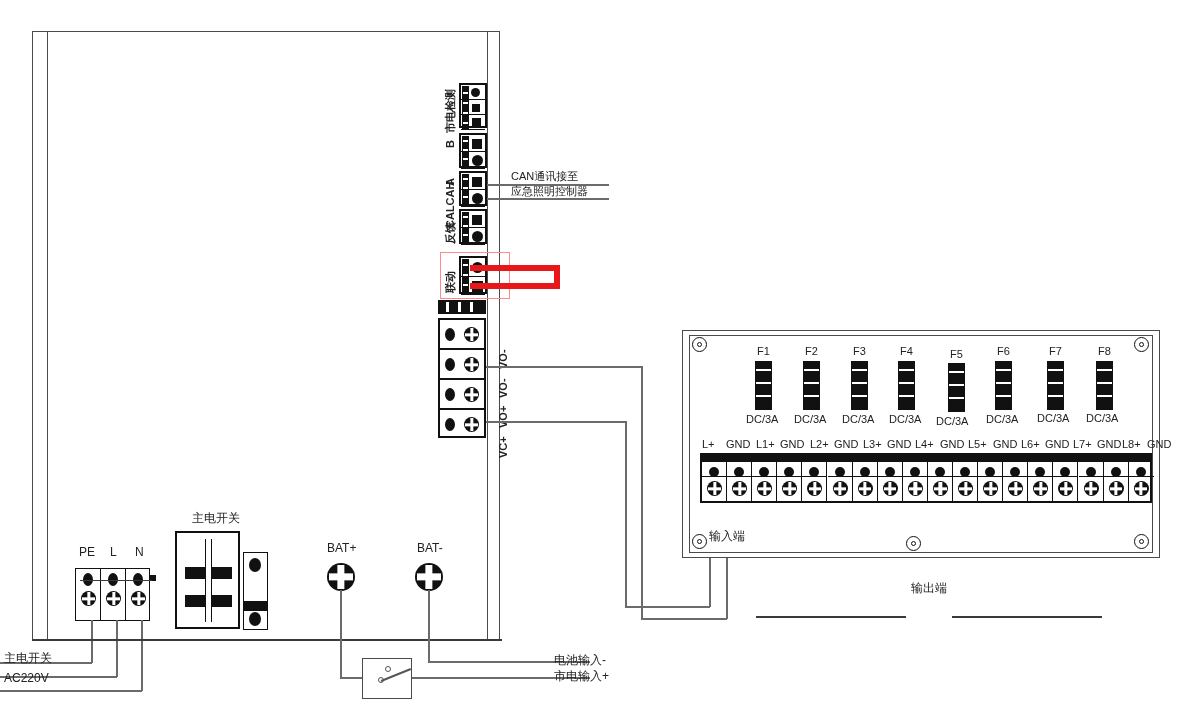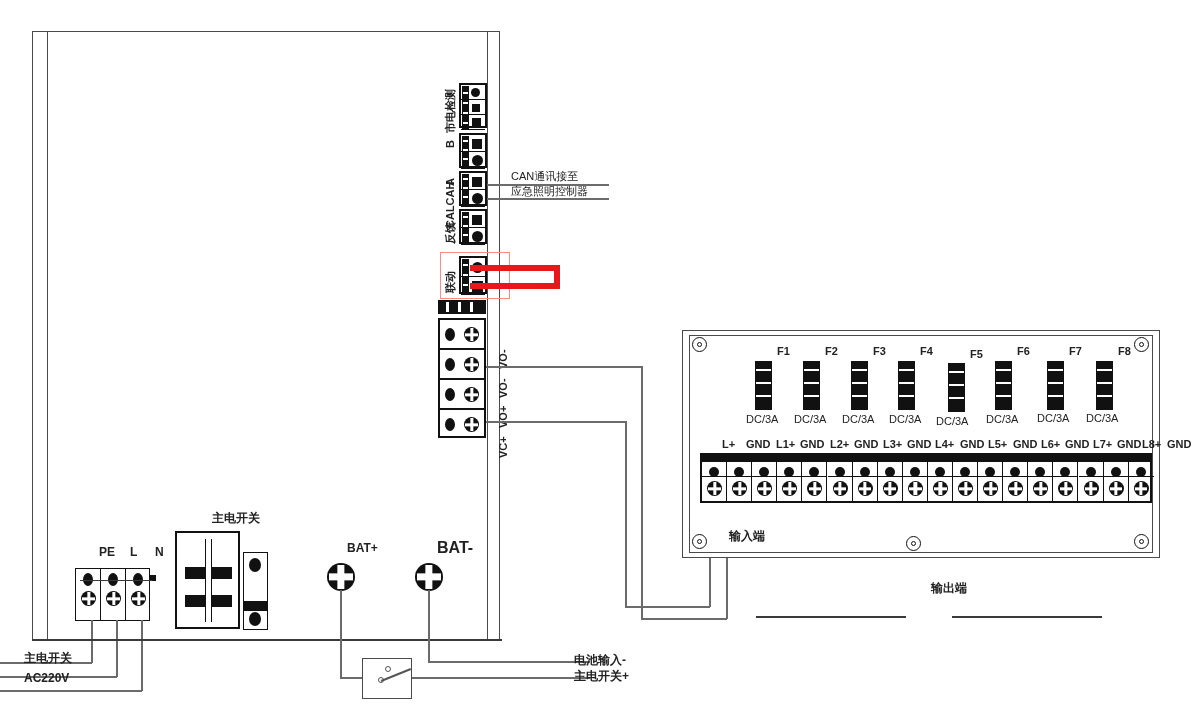--- a/index.html
+++ b/index.html
@@ -1,20 +1,20 @@
 <!DOCTYPE html>
 <html><head>
 <meta charset="utf-8">
 <style>
   html,body{margin:0;padding:0;background:#ffffff;}
   body{width:1200px;height:716px;position:relative;overflow:hidden;
        font-family:"Liberation Sans","DejaVu Sans",sans-serif;color:#1a1a1a;}
   .stage{position:absolute;left:0;top:0;width:1200px;height:716px;}
   .lbl{position:absolute;font-size:11px;line-height:12px;color:#222;white-space:nowrap;}
-  .lbl.b{font-weight:bold;margin-left:20px;}
+  .lbl.b{font-weight:normal;}
   .vlbl{position:absolute;font-size:11px;line-height:12px;color:#222;white-space:nowrap;
         transform-origin:0 0;transform:rotate(-90deg);font-weight:bold;}
   .wire{position:absolute;background:#6b6b6b;}
   .wireH{height:1.6px;}
   .wireV{width:1.6px;}
   .wireDk{background:#3a3a3a;}
   
   .cab-outer{position:absolute;border:1.6px solid #4a4a4a;box-sizing:border-box;background:#fff;}
   .cab-inner-l{position:absolute;width:1.4px;background:#4a4a4a;}
   
@@ -446,21 +446,21 @@
     <div class="stem" style="left:28px;top:6px;width:5px;height:83px;"></div>
   </div>
   <div class="brk2" style="left:243px;top:552px;width:25px;height:78px;">
     <div class="dot" style="left:5px;top:5px;width:12px;height:14px;"></div>
     <div class="sq" style="left:0;top:48px;right:0;width:100%;height:10px;"></div>
     <div class="dot" style="left:5px;top:59px;width:12px;height:14px;"></div>
   </div>
 
   <div class="lbl b" style="left:327px;top:542px;font-size:12px;">BAT+</div>
   <div class="batscrew" style="left:327px;top:563px;width:28px;height:28px;"></div>
-  <div class="lbl b" style="left:417px;top:542px;font-size:16px;">BAT-</div>
+  <div class="lbl b" style="left:417px;top:542px;font-size:12px;">BAT-</div>
   <div class="batscrew" style="left:415px;top:563px;width:28px;height:28px;"></div>
 
   <div class="wire wireV" style="left:91px;top:620px;height:43px;"></div>
   <div class="wire wireH" style="left:0px;top:662px;width:92px;"></div>
   <div class="wire wireV" style="left:116px;top:620px;height:57px;"></div>
   <div class="wire wireH" style="left:0px;top:676px;width:117px;"></div>
   <div class="wire wireV" style="left:141px;top:620px;height:71px;"></div>
   <div class="wire wireH" style="left:0px;top:690px;width:142px;"></div>
 
   <div class="lbl b" style="left:4px;top:652px;font-size:12px;">主电开关</div>
@@ -473,15 +473,15 @@
 
   <div class="wire wireV" style="left:428px;top:590px;height:72px;"></div>
   <div class="wire wireH" style="left:428px;top:661px;width:162px;"></div>
 
   <div class="swbox" style="left:362px;top:658px;width:50px;height:41px;"></div>
   <div class="swnode" style="left:378px;top:677px;width:6px;height:6px;"></div>
   <div class="swnode" style="left:385px;top:666px;width:6px;height:6px;"></div>
   <div class="swarm" style="left:381px;top:680px;width:32px;transform:rotate(-22deg);"></div>
 
   <div class="lbl b" style="left:554px;top:654px;font-size:12px;">电池输入-</div>
-  <div class="lbl b" style="left:554px;top:670px;font-size:12px;">主电开关+</div>
+  <div class="lbl b" style="left:554px;top:670px;font-size:12px;">市电输入+</div>
 
 </div>
 
 </body></html>

